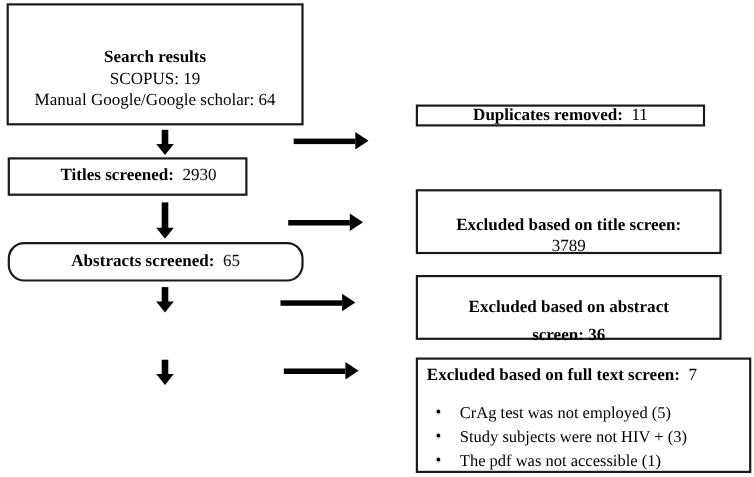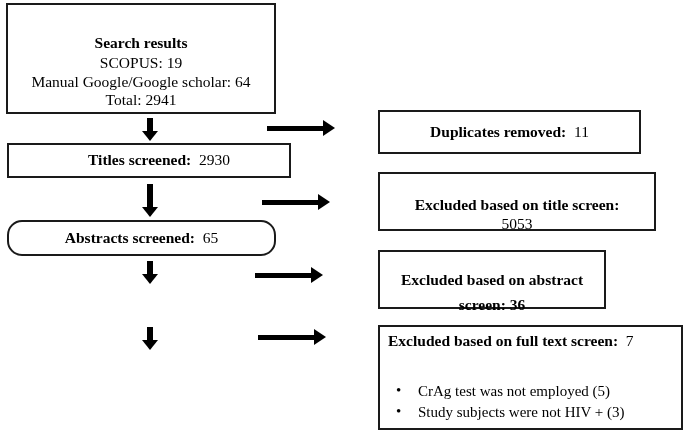--- a/index.html
+++ b/index.html
@@ -32,28 +32,28 @@
   }
   .ln {
     display: block;
     white-space: nowrap;
   }
   .b  { font-weight: bold; margin-top: 26px; }
   .r  { font-weight: normal; }
 
   
   #box-search        { left: 6px;   top: 3px;   width: 270px; height: 111px; }
-  #box-titles        { left: 7px;   top: 143px; width: 284px; height: 35px; padding-left: 20px; }
+  #box-titles        { left: 7px;   top: 143px; width: 218px; height: 35px; padding-left: 20px; }
   #box-abstracts     { left: 7px;   top: 220px; width: 269px; height: 36px; border-radius: 15px; }
   #box-fulltexts     { left: 7px;   top: 286px; width: 269px; height: 35px; }
   #box-total         { left: 7px;   top: 352px; width: 269px; height: 57px; }
 
-  #box-duplicates    { left: 378px; top: 110px; width: 263px; height: 44px; }
+  #box-duplicates    { left: 378px; top: 95px; width: 263px; height: 20px; }
   #box-title-screen  { left: 378px; top: 172px; width: 278px; height: 59px; }
-  #box-abstract-screen { left: 378px; top: 250px; width: 228px; height: 59px; }
+  #box-abstract-screen { left: 378px; top: 250px; width: 278px; height: 59px; }
   #box-fulltext-screen { left: 378px; top: 325px; width: 305px; height: 105px;
                          align-items: flex-start; justify-content: space-between;
                          text-align: left; padding: 5px 4px 4px 8px; }
 
   
   .fs-title   { font-size: 15.5px; }
   .fs-body    { font-size: 15.5px; }
 
   .hdr-line { margin-bottom: 2px; }
 
@@ -125,21 +125,20 @@
 </style>
 </head>
 <body>
 
 <div id="diagram">
 
   <div class="box" id="box-search">
     <span class="ln b fs-title hdr-line">Search results</span>
     <span class="ln r fs-body">SCOPUS: 19</span>
     <span class="ln r fs-body">Manual Google/Google scholar: 64</span>
-    <span class="ln r fs-body">Total: 2941</span>
   </div>
 
   <div class="arrow-down" style="left:150px; top:118px;">
     <div class="shaft" style="height:14px;"></div>
     <div class="head" style="top:13px;"></div>
   </div>
 
   <div class="box" id="box-titles">
     <span class="ln fs-body"><span class="b">Titles screened:</span>&nbsp; <span class="r">2930</span></span>
   </div>
@@ -184,29 +183,30 @@
     <div class="shaft" style="width:56px;"></div>
     <div class="head" style="left:56px;"></div>
   </div>
 
   <div class="box" id="box-duplicates">
     <span class="ln fs-body"><span class="b">Duplicates removed:</span>&nbsp; <span class="r">11</span></span>
   </div>
 
   <div class="box" id="box-title-screen">
     <span class="ln b fs-body">Excluded based on title screen:</span>
-    <span class="ln r fs-body">5053</span>
+    <span class="ln r fs-body">3789</span>
   </div>
 
   <div class="box" id="box-abstract-screen">
     <span class="ln b fs-body">Excluded based on abstract</span>
     <span class="ln b fs-body" style="margin-top:6px;">screen: 36</span>
   </div>
 
   <div class="box" id="box-fulltext-screen">
     <span class="ln fs-body"><span class="b">Excluded based on full text screen:</span>&nbsp; <span class="r">7</span></span>
     <ul class="bullets">
       <li>CrAg test was not employed (5)</li>
       <li>Study subjects were not HIV + (3)</li>
+      <li>The pdf was not accessible (1)</li>
     </ul>
   </div>
 
 </div>
 
 </body></html>

